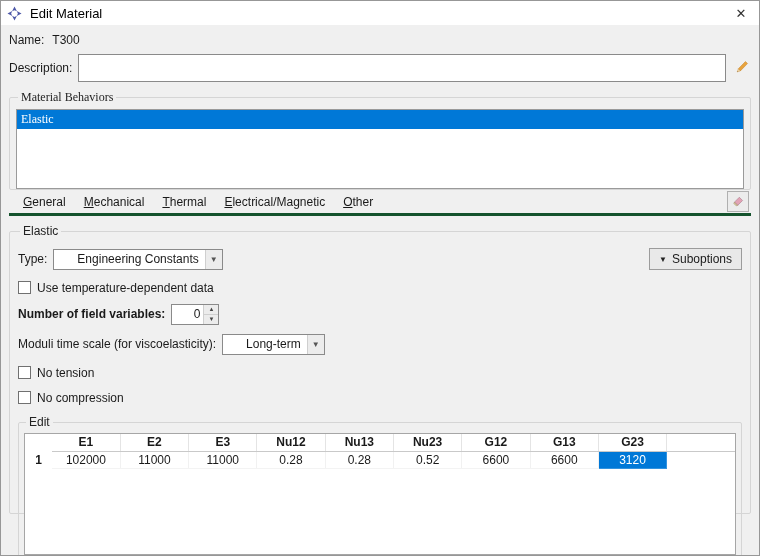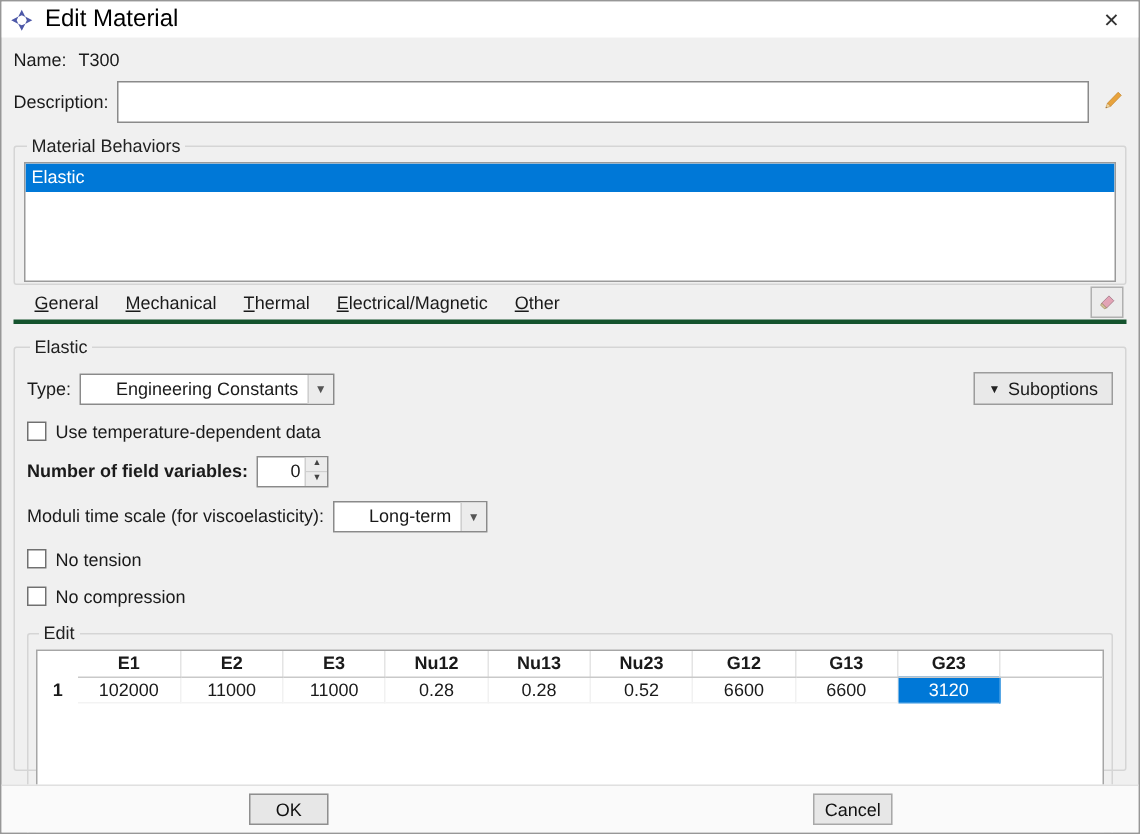--- a/index.html
+++ b/index.html
@@ -9,21 +9,21 @@
   .dialog{
     position:relative; width:760px; height:556px;
     background:#f0f0f0; border:1px solid #979797; overflow:hidden;
   }
 
   
   .titlebar{
     height:24px; background:#ffffff; display:flex; align-items:center; padding:0 6px;
   }
   .title-icon{ width:15px; height:15px; margin-right:8px; display:inline-flex; }
-  .title-text{ font-size:16px; color:#000; }
+  .title-text{ font-size:13px; color:#000; }
   .close-btn{
     margin-left:auto; width:24px; height:20px; display:flex; align-items:center; justify-content:center;
     font-size:13px; color:#333; cursor:default;
   }
 
   .content{ padding:0 8px; }
 
   
   .name-row{ margin-top:6px; display:flex; align-items:center; height:18px; }
   .name-label{ margin-right:8px; }
@@ -35,21 +35,21 @@
   }
   .pencil-btn{ width:20px; height:22px; margin:4px 0 0 5px; display:flex; align-items:center; justify-content:center; }
 
   
   fieldset{
     border:1px solid #d5d5d5; border-radius:2px; padding:4px 6px 6px 6px; margin-top:8px;
   }
   fieldset legend{ font-size:12px; color:#222; padding:0 3px; margin-left:2px; }
 
   
-  .behaviors-fieldset{ height:100px; }
+  .behaviors-fieldset{ height:100px;font-family:Liberation Serif, serif; }
   .behaviors-list{
     background:#fff; border:1px solid #9a9a9a; height:80px; overflow:hidden;
   }
   .behavior-item{
     height:19px; line-height:19px; padding-left:4px; font-size:12px;
   }
   .behavior-item.selected{ background:#0078d7; color:#fff; }
 
   
   .menu-row{
@@ -285,18 +285,14 @@
               <td class="rowfill"></td>
             </tr>
           </tbody>
             </table>
         </div>
       </fieldset>
 
     </fieldset>
   </div>
 
-  <div class="footer">
-    <div class="btn ok-btn">OK</div>
-    <div class="btn cancel-btn">Cancel</div>
-  </div>
 
 </div>
 
 </body></html>

